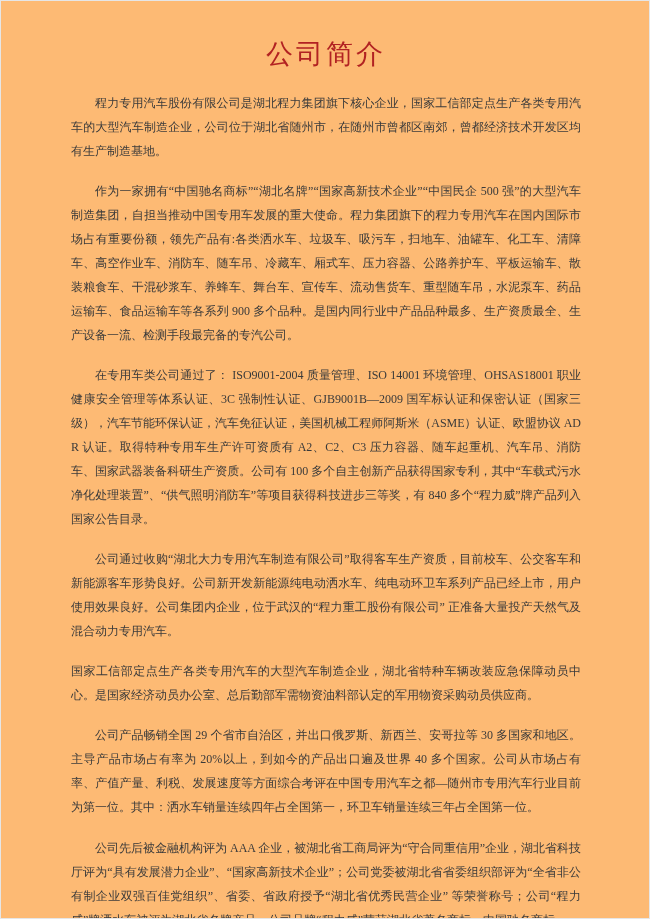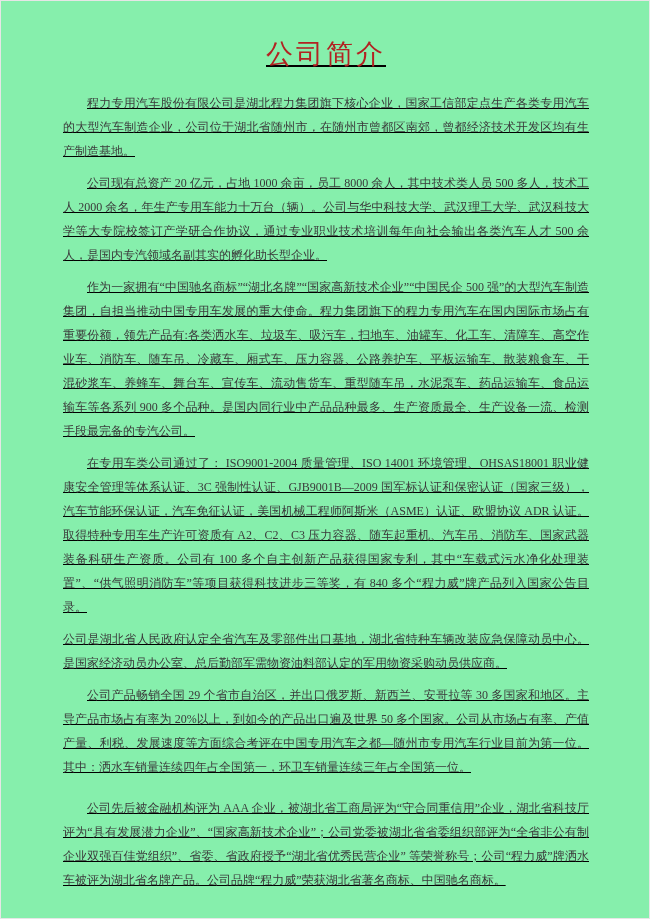--- a/index.html
+++ b/index.html
@@ -6,61 +6,60 @@
     margin: 0;
     padding: 0;
     background: #ffffff;
   }
   .page {
     position: relative;
     width: 650px;
     height: 919px;
     box-sizing: border-box;
     margin: 0 auto;
-    background: #86efac;
+    background: #fdba74;
     border: 1px solid #e6e6e6;
     padding: 37px 52px 0 54px;
     overflow: hidden;
     font-family: "Liberation Serif", "DejaVu Serif", serif;
-    text-decoration: underline;
   }
   .doc-title {
     margin: 0 0 21px 0;
     text-align: center;
     font-size: 27px;
     font-weight: 400;
     letter-spacing: 3px;
     line-height: 32px;
     font-family: "Liberation Serif", "DejaVu Serif", serif;
   }
   .content {
     font-size: 12px;
     line-height: 24px;
   }
   .content p {
-    margin: 8px;
+    margin: 16px;
     text-align: justify;
     text-indent: 2em;
     word-break: break-all;
   }
   .content p.no-indent {
     text-indent: 0;
   }
   .content p.space-before {
     margin-top: 17px;
   }
 </style>
 </head>
 <body>
 
 <div class="page">
   <h1 class="doc-title" style="color: rgb(178, 34, 34);">公司简介</h1>
   <div class="content" style="color: rgb(58, 58, 58);">
 
   <p>程力专用汽车股份有限公司是湖北程力集团旗下核心企业，国家工信部定点生产各类专用汽车的大型汽车制造企业，公司位于湖北省随州市，在随州市曾都区南郊，曾都经济技术开发区均有生产制造基地。</p>
-      <p>公司现有总资产 20 亿元，占地 1000 余亩，员工 8000 余人，其中技术类人员 500 多人，技术工人 2000 余名，年生产专用车能力十万台（辆）。公司与华中科技大学、武汉理工大学、武汉科技大学等大专院校签订产学研合作协议，通过专业职业技术培训每年向社会输出各类汽车人才 500 余人，是国内专汽领域名副其实的孵化助长型企业。</p>
       <p>作为一家拥有“中国驰名商标”“湖北名牌”“国家高新技术企业”“中国民企 500 强”的大型汽车制造集团，自担当推动中国专用车发展的重大使命。程力集团旗下的程力专用汽车在国内国际市场占有重要份额，领先产品有:各类洒水车、垃圾车、吸污车，扫地车、油罐车、化工车、清障车、高空作业车、消防车、随车吊、冷藏车、厢式车、压力容器、公路养护车、平板运输车、散装粮食车、干混砂浆车、养蜂车、舞台车、宣传车、流动售货车、重型随车吊，水泥泵车、药品运输车、食品运输车等各系列 900 多个品种。是国内同行业中产品品种最多、生产资质最全、生产设备一流、检测手段最完备的专汽公司。</p>
       <p>在专用车类公司通过了： ISO9001-2004 质量管理、ISO 14001 环境管理、OHSAS18001 职业健康安全管理等体系认证、3C 强制性认证、GJB9001B—2009 国军标认证和保密认证（国家三级），汽车节能环保认证，汽车免征认证，美国机械工程师阿斯米（ASME）认证、欧盟协议 ADR 认证。取得特种专用车生产许可资质有 A2、C2、C3 压力容器、随车起重机、汽车吊、消防车、国家武器装备科研生产资质。公司有 100 多个自主创新产品获得国家专利，其中“车载式污水净化处理装置”、“供气照明消防车”等项目获得科技进步三等奖，有 840 多个“程力威”牌产品列入国家公告目录。</p>
-      <p class="no-indent">公司是湖北省人民政府认定全省汽车及零部件出口基地，湖北省特种车辆改装应急保障动员中心。是国家经济动员办公室、总后勤部军需物资油料部认定的军用物资采购动员供应商。</p>
-      <p>公司产品畅销全国 29 个省市自治区，并出口俄罗斯、新西兰、安哥拉等 30 多国家和地区。主导产品市场占有率为 20%以上，到如今的产品出口遍及世界 50 多个国家。公司从市场占有率、产值产量、利税、发展速度等方面综合考评在中国专用汽车之都—随州市专用汽车行业目前为第一位。其中：洒水车销量连续四年占全国第一，环卫车销量连续三年占全国第一位。</p>
+      <p>公司通过收购“湖北大力专用汽车制造有限公司”取得客车生产资质，目前校车、公交客车和新能源客车形势良好。公司新开发新能源纯电动洒水车、纯电动环卫车系列产品已经上市，用户使用效果良好。公司集团内企业，位于武汉的“程力重工股份有限公司” 正准备大量投产天然气及混合动力专用汽车。</p>
+      <p class="no-indent">国家工信部定点生产各类专用汽车的大型汽车制造企业，湖北省特种车辆改装应急保障动员中心。是国家经济动员办公室、总后勤部军需物资油料部认定的军用物资采购动员供应商。</p>
+      <p>公司产品畅销全国 29 个省市自治区，并出口俄罗斯、新西兰、安哥拉等 30 多国家和地区。主导产品市场占有率为 20%以上，到如今的产品出口遍及世界 40 多个国家。公司从市场占有率、产值产量、利税、发展速度等方面综合考评在中国专用汽车之都—随州市专用汽车行业目前为第一位。其中：洒水车销量连续四年占全国第一，环卫车销量连续三年占全国第一位。</p>
       <p class="space-before">公司先后被金融机构评为 AAA 企业，被湖北省工商局评为“守合同重信用”企业，湖北省科技厅评为“具有发展潜力企业”、“国家高新技术企业”；公司党委被湖北省省委组织部评为“全省非公有制企业双强百佳党组织”、省委、省政府授予“湖北省优秀民营企业” 等荣誉称号；公司“程力威”牌洒水车被评为湖北省名牌产品。公司品牌“程力威”荣获湖北省著名商标、中国驰名商标。</p>
     </div>
 </div>
 
 </body></html>

